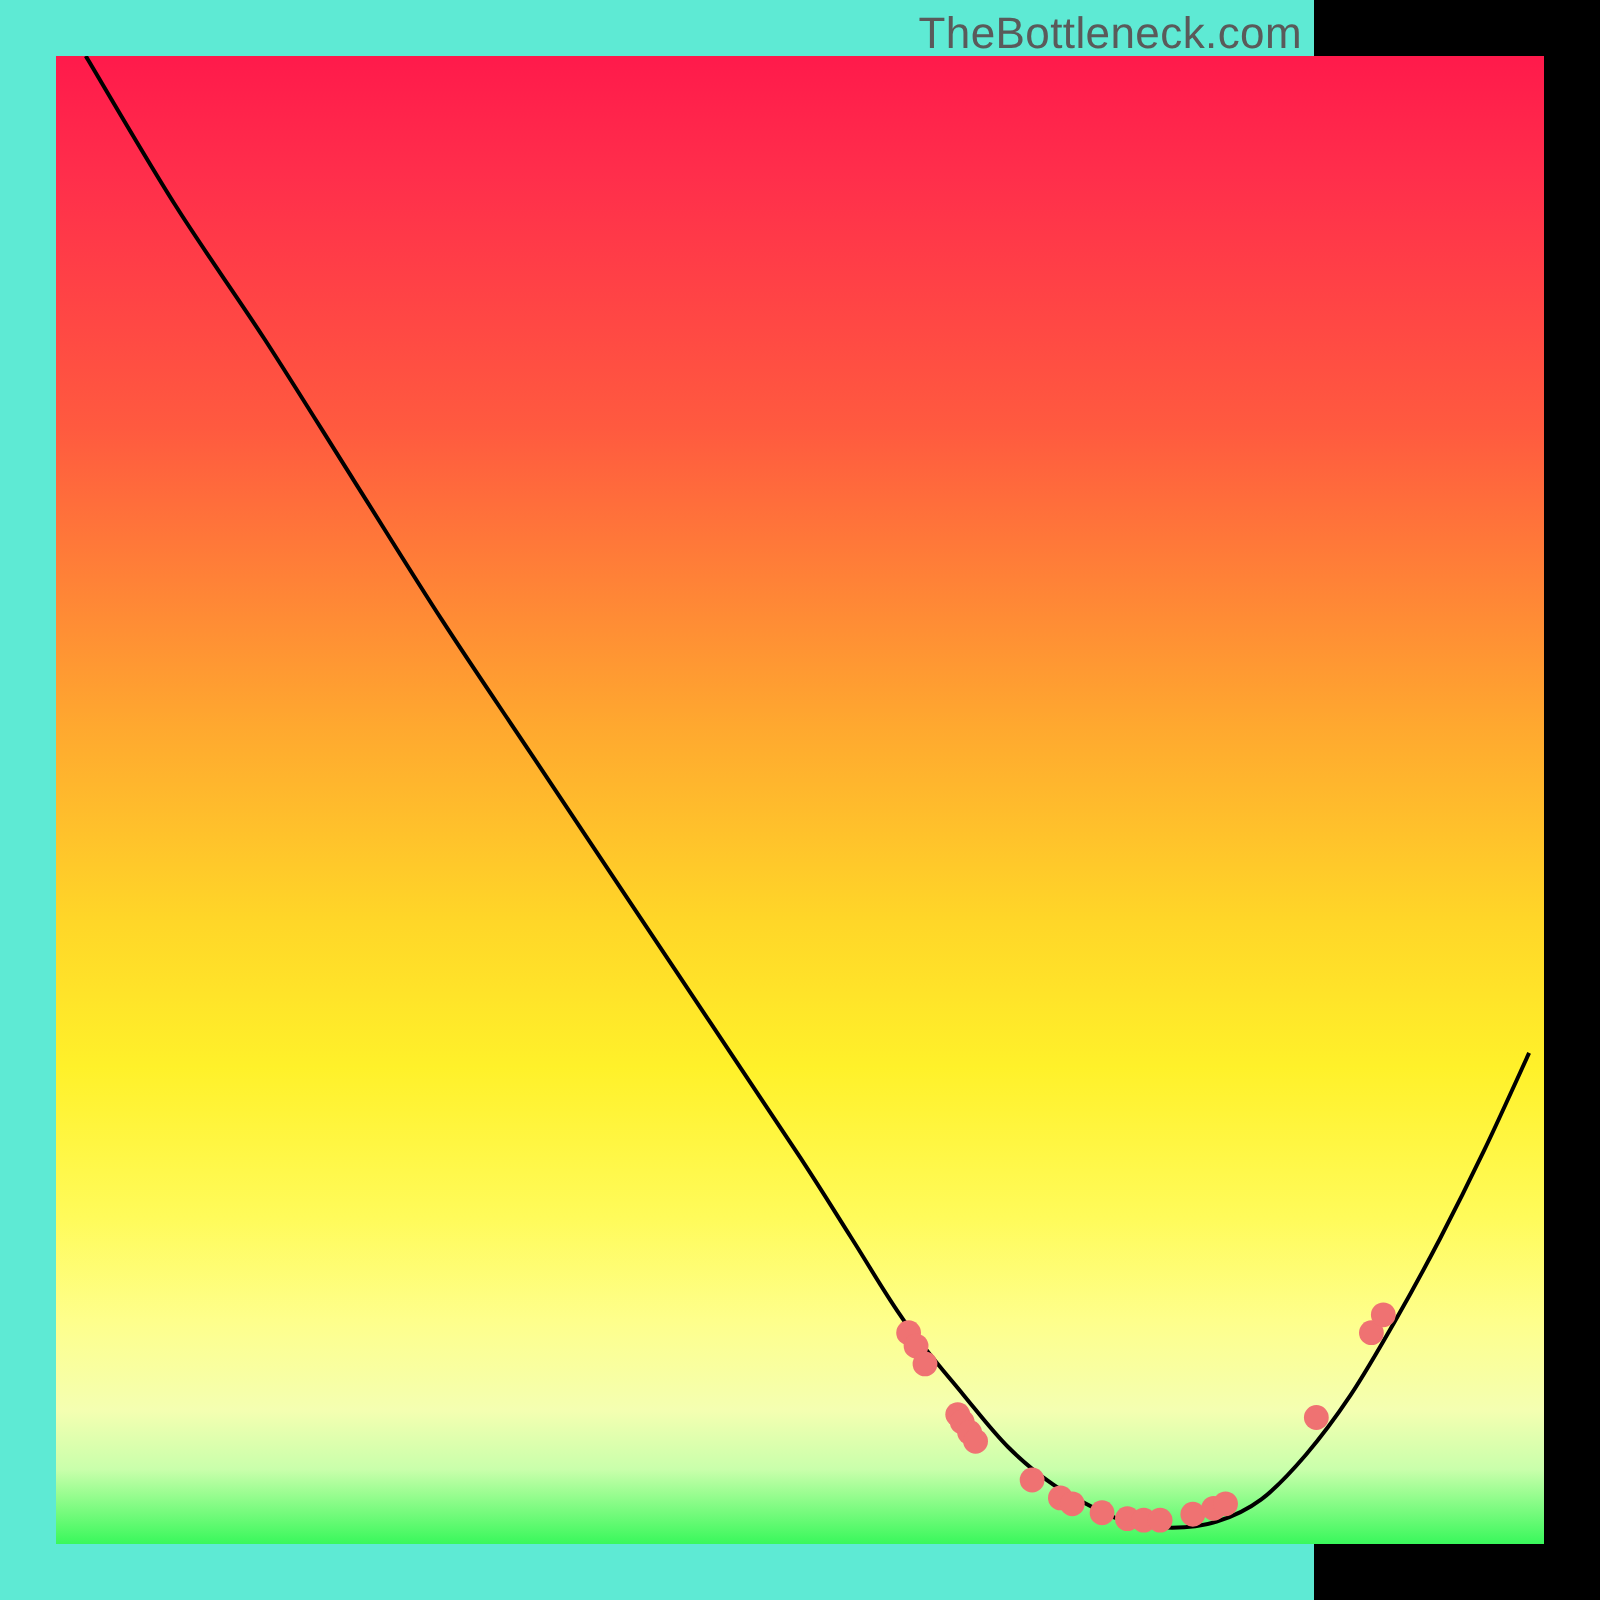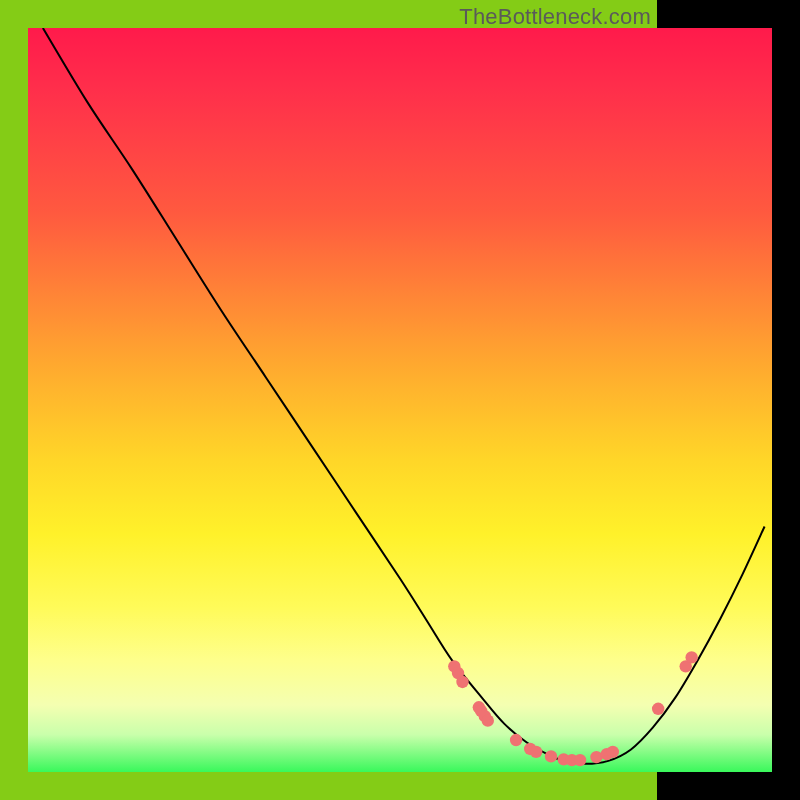--- a/index.html
+++ b/index.html
@@ -7,21 +7,21 @@
     padding: 0;
     width: 800px;
     height: 800px;
     background: #000;
     overflow: hidden;
   }
   .wrap {
     position: relative;
     width: 657px;
     height: 800px;
-    background: #84cc16;
+    background: #5eead4;
   }
   .plot {
     position: absolute;
     left: 28px;
     top: 28px;
     width: 744px;
     height: 744px;
     background: linear-gradient(
       to bottom,
       #ff1a4b 0%,

